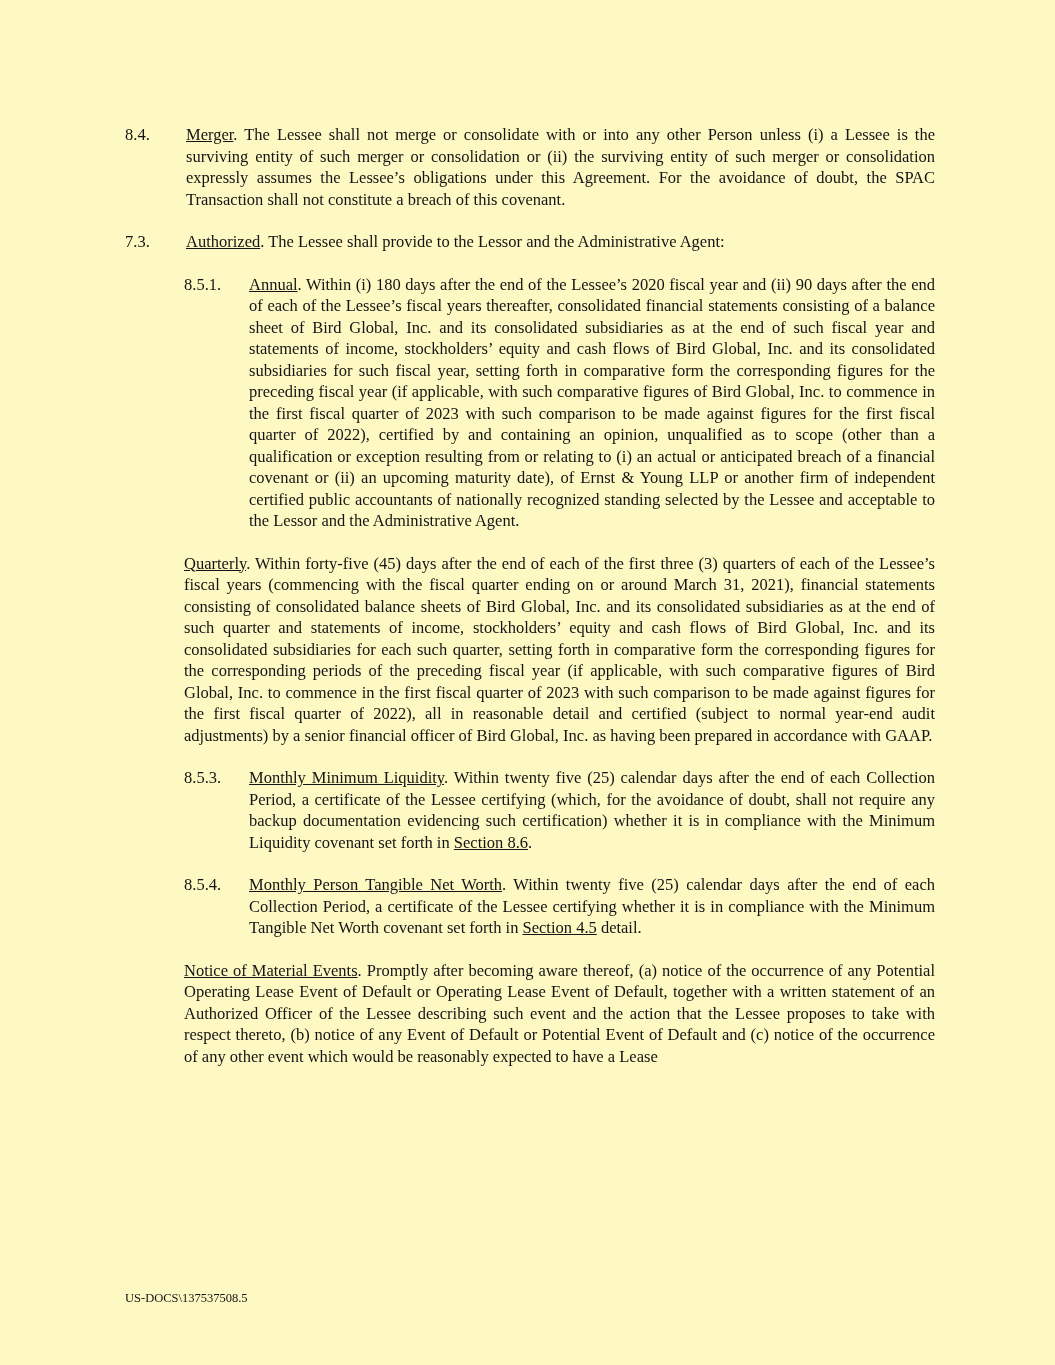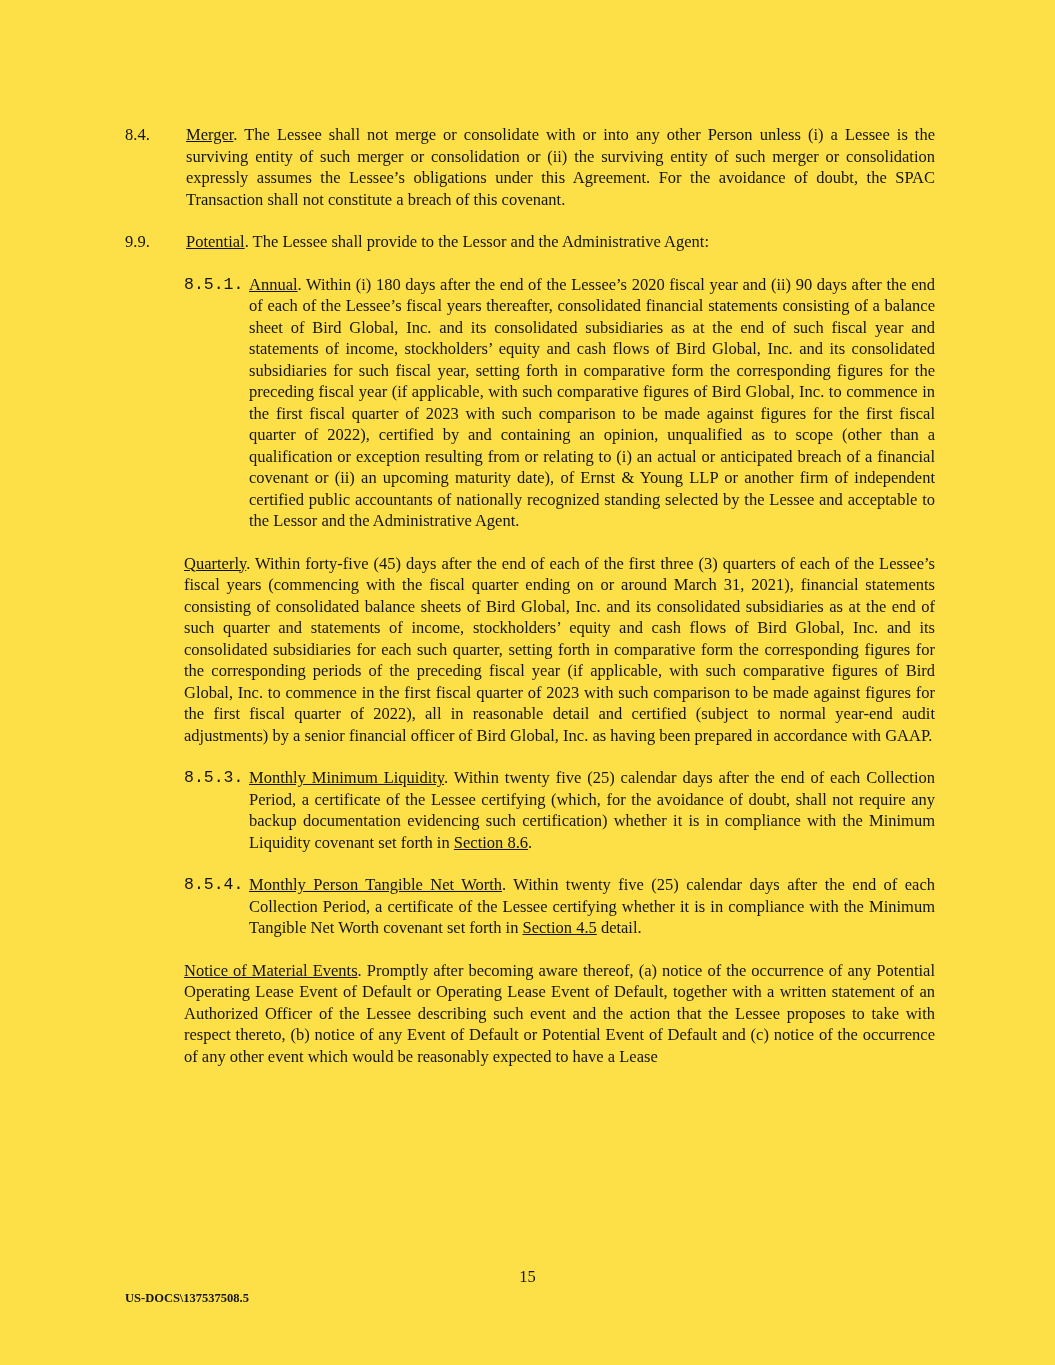--- a/index.html
+++ b/index.html
@@ -1,39 +1,39 @@
 <!DOCTYPE html>
 <html><head>
 <meta charset="utf-8">
 <style>
   html, body { margin: 0; padding: 0; background: #ffffff; }
   .page {
     position: relative;
     width: 1055px;
     height: 1365px;
-    background: #fde047;
+    background: #fef9c3;
     font-family: "Liberation Serif", serif;
     color: #141414;
     overflow: hidden;
   }
   .content {
     position: absolute;
     top: 124px;
     left: 125px;
     width: 810px;
   }
   .section {
     display: flex;
     margin: 0 0 21px 0;
     font-size: 16.5px;
     line-height: 21.5px;
   }
   .section.level-1 .sec-num { flex: 0 0 61px; }
   .section.level-2 { padding-left: 59px; }
-  .section.level-2 .sec-num { flex: 0 0 65px; font-family: Liberation Mono, monospace; }
+  .section.level-2 .sec-num { flex: 0 0 65px; }
   .sec-num { flex-shrink: 0; }
   .sec-body {
     flex: 1 1 auto;
     margin: 0;
     text-align: justify;
   }
   .u { text-decoration: underline; margin-top: 48px; }
   .page-number {
     position: absolute;
     top: 1266px;
@@ -42,50 +42,48 @@
     text-align: center;
     font-size: 16.5px;
     line-height: 21.5px;
   }
   .doc-id {
     position: absolute;
     top: 1291px;
     left: 125px;
     font-size: 12.5px;
     line-height: 15px;
-    font-weight: bold;
   }
 </style>
 </head>
 <body>
 
 <div class="page">
   <main class="content">
       <div class="section level-1">
         <span class="sec-num">8.4.</span>
         <p class="sec-body"><span class="u">Merger</span><span class="">.  The Lessee shall not merge or consolidate with or into any other Person unless (i) a Lessee is the surviving entity of such merger or consolidation or (ii) the surviving entity of such merger or consolidation expressly assumes the Lessee’s obligations under this Agreement. For the avoidance of doubt, the SPAC Transaction shall not constitute a breach of this covenant.</span></p>
       </div>
       <div class="section level-1">
-        <span class="sec-num">9.9.</span>
-        <p class="sec-body"><span class="u">Potential</span><span class="">.  The Lessee shall provide to the Lessor and the Administrative Agent:</span></p>
+        <span class="sec-num">7.3.</span>
+        <p class="sec-body"><span class="u">Authorized</span><span class="">.  The Lessee shall provide to the Lessor and the Administrative Agent:</span></p>
       </div>
       <div class="section level-2">
         <span class="sec-num">8.5.1.</span>
         <p class="sec-body"><span class="u">Annual</span><span class="">. Within (i) 180 days after the end of the Lessee’s 2020 fiscal year and (ii) 90 days after the end of each of the Lessee’s fiscal years thereafter, consolidated financial statements consisting of a balance sheet of Bird Global, Inc. and its consolidated subsidiaries as at the end of such fiscal year and statements of income, stockholders’ equity and cash flows of Bird Global, Inc. and its consolidated subsidiaries for such fiscal year, setting forth in comparative form the corresponding figures for the preceding fiscal year (if applicable, with such comparative figures of Bird Global, Inc. to commence in the first fiscal quarter of 2023 with such comparison to be made against figures for the first fiscal quarter of 2022), certified by and containing an opinion, unqualified as to scope (other than a qualification or exception resulting from or relating to (i) an actual or anticipated breach of a financial covenant or (ii) an upcoming maturity date), of Ernst &amp; Young LLP or another firm of independent certified public accountants of nationally recognized standing selected by the Lessee and acceptable to the Lessor and the Administrative Agent.</span></p>
       </div>
       <div class="section level-2">
         <p class="sec-body"><span class="u">Quarterly</span><span class="">. Within forty-five (45) days after the end of each of the first three (3) quarters of each of the Lessee’s fiscal years (commencing with the fiscal quarter ending on or around March 31, 2021), financial statements consisting of consolidated balance sheets of Bird Global, Inc. and its consolidated subsidiaries as at the end of such quarter and statements of income, stockholders’ equity and cash flows of Bird Global, Inc. and its consolidated subsidiaries for each such quarter, setting forth in comparative form the corresponding figures for the corresponding periods of the preceding fiscal year (if applicable, with such comparative figures of Bird Global, Inc. to commence in the first fiscal quarter of 2023 with such comparison to be made against figures for the first fiscal quarter of 2022), all in reasonable detail and certified (subject to normal year-end audit adjustments) by a senior financial officer of Bird Global, Inc. as having been prepared in accordance with GAAP.</span></p>
       </div>
       <div class="section level-2">
         <span class="sec-num">8.5.3.</span>
         <p class="sec-body"><span class="u">Monthly Minimum Liquidity</span><span class="">.  Within twenty five (25) calendar days after the end of each Collection Period, a certificate of the Lessee certifying (which, for the avoidance of doubt, shall not require any backup documentation evidencing such certification) whether it is in compliance with the Minimum Liquidity covenant set forth in </span><span class="u">Section 8.6</span><span class="">.</span></p>
       </div>
       <div class="section level-2">
         <span class="sec-num">8.5.4.</span>
         <p class="sec-body"><span class="u">Monthly Person Tangible Net Worth</span><span class="">.  Within twenty five (25) calendar days after the end of each Collection Period, a certificate of the Lessee certifying whether it is in compliance with the Minimum Tangible Net Worth covenant set forth in </span><span class="u">Section 4.5</span><span class=""> detail.</span></p>
       </div>
       <div class="section level-2">
         <p class="sec-body"><span class="u">Notice of Material Events</span><span class="">.  Promptly after becoming aware thereof, (a) notice of the occurrence of any Potential Operating Lease Event of Default or Operating Lease Event of Default, together with a written statement of an Authorized Officer of the Lessee describing such event and the action that the Lessee proposes to take with respect thereto, (b) notice of any Event of Default or Potential Event of Default and (c) notice of the occurrence of any other event which would be reasonably expected to have a Lease</span></p>
       </div>
     </main>
-  <div class="page-number">15</div>
   <div class="doc-id">US-DOCS\137537508.5</div>
 </div>
 
 </body></html>

